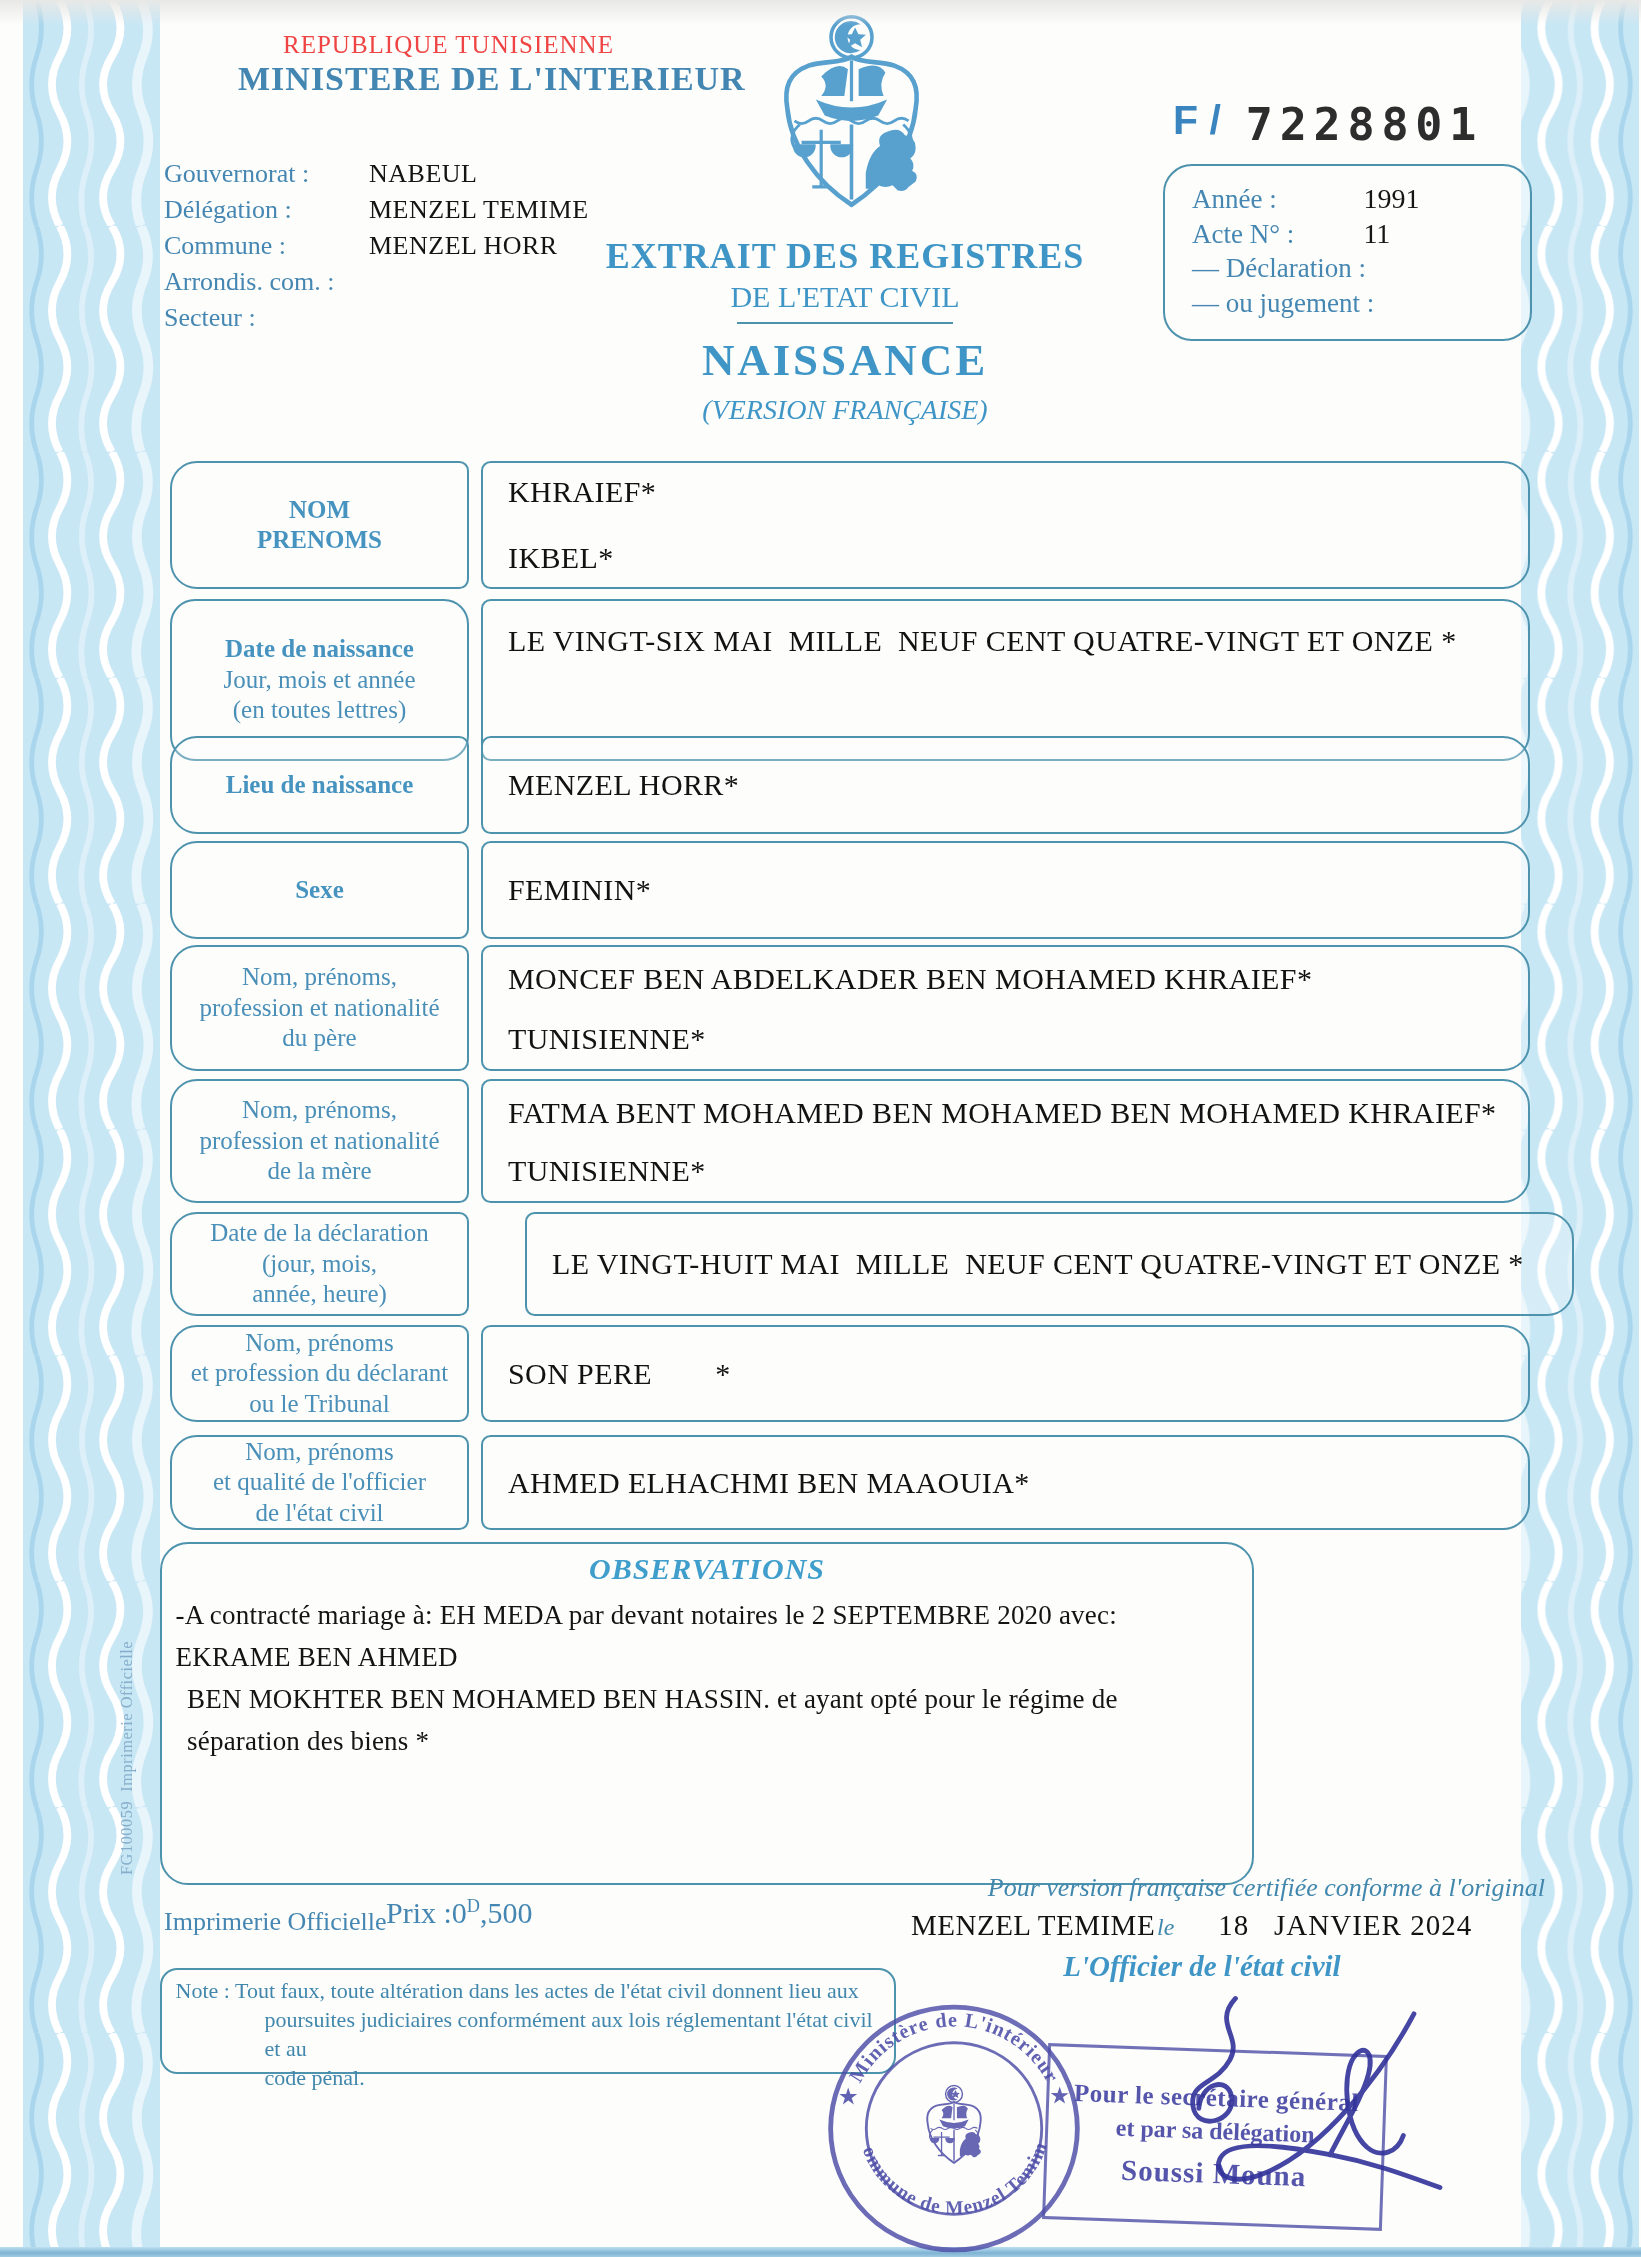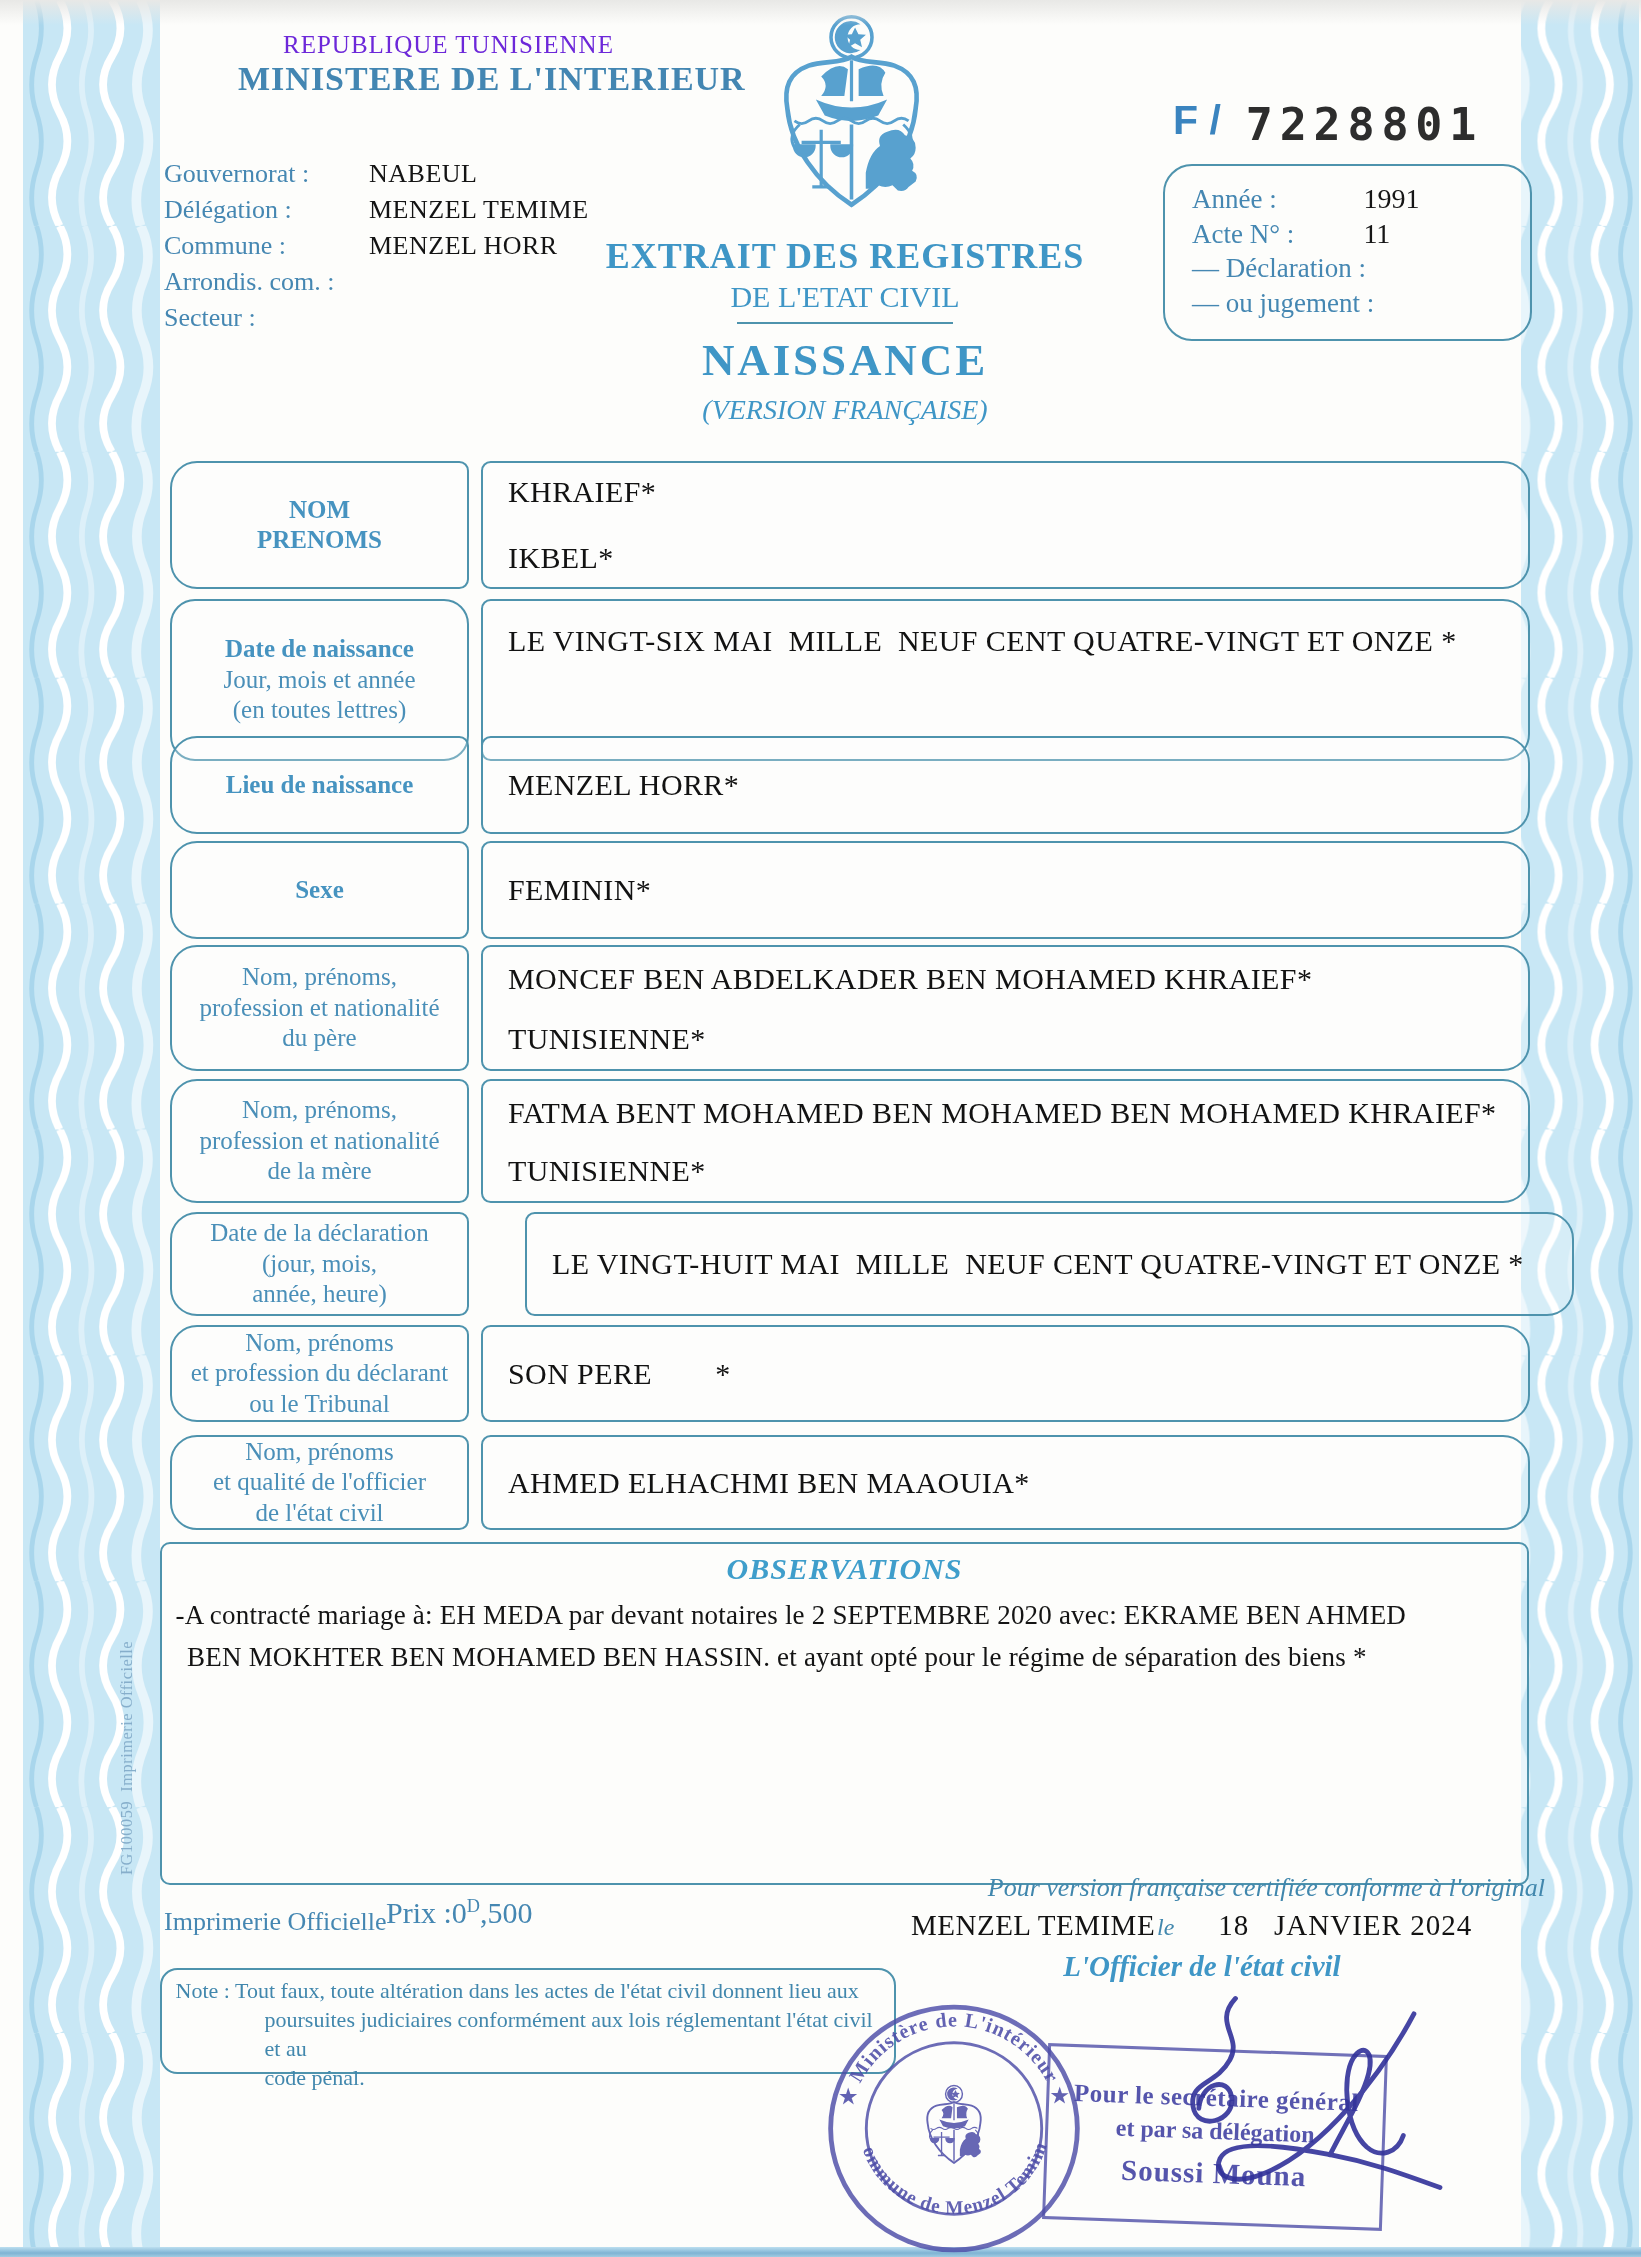--- a/index.html
+++ b/index.html
@@ -7,21 +7,21 @@
   #page{position:relative;width:1641px;height:2257px;background:#fdfdfb;overflow:hidden;}
   #page::before{content:"";position:absolute;left:0;top:0;right:0;height:25px;
     background:linear-gradient(#e8e8e6,rgba(255,255,255,0));pointer-events:none;z-index:5;}
 
   
   .gl{position:absolute;top:0;height:2257px;z-index:0;}
   .gl.left{left:23px;width:137px;}
   .gl.right{right:1.9px;width:118px;transform:scaleX(-1);}
 
   
-  .rep{position:absolute;left:283px;top:31px;font-size:25px;letter-spacing:1px;color:#6d28d9;}
+  .rep{position:absolute;left:283px;top:31px;font-size:25px;letter-spacing:1px;color:#ef4444;}
   .min{position:absolute;left:238px;top:60px;font-size:34px;font-weight:bold;letter-spacing:1px;color:#4386b2;}
   .emblem-main{position:absolute;left:757px;top:13.5px;width:189px;height:205px;color:#58a1cf;}
 
   .serial{position:absolute;left:1173px;top:97px;white-space:nowrap;}
   .serial .pre{font-family:"Liberation Sans",sans-serif;font-weight:bold;font-size:41px;color:#3a84bf;vertical-align:5.8px;}
   .serial .num{font-family:"DejaVu Sans Mono",monospace;font-size:45px;font-weight:600;color:#2d2d2d;letter-spacing:6.8px;margin-left:25px;}
 
   .admin{position:absolute;left:164px;top:159px;}
   .admin .row{height:36px;white-space:nowrap;}
   .admin .lab{display:inline-block;width:205px;font-size:26px;color:#4587b2;}
@@ -46,21 +46,21 @@
     text-align:center;color:#4a8fb8;font-size:25px;line-height:1.22;background:rgba(255,255,255,.25);}
   .valbox{position:absolute;left:481px;width:1049px;border:2.9px solid #4e93ad;border-radius:9.7px 27px 27px 9.7px;
     box-sizing:border-box;display:flex;flex-direction:column;justify-content:center;
     color:#121212;font-size:30px;letter-spacing:0.4px;padding-left:25px;background:rgba(255,255,255,.25);}
   .lblbox .b{font-weight:bold;color:#4693c0;}
   .valbox.top{justify-content:flex-start;padding-top:23px;}
   .valbox.spread{justify-content:space-between;padding-top:15.4px;padding-bottom:13.5px;}
   .valbox.two{gap:21px;}
 
   
-  .obsbox{position:absolute;left:160px;top:1542px;width:1369px;height:343px;border:2.9px solid #4e93ad;border-radius:10px;box-sizing:border-box;}
+  .obsbox{position:absolute;left:160px;top:1542px;width:1094px;height:343px;border:2.9px solid #4e93ad;border-radius:28px;box-sizing:border-box;}
   .obstitle{text-align:center;font-size:30px;font-weight:bold;font-style:italic;color:#3f9ecb;margin-top:7.7px;letter-spacing:1px;}
   .obstext{margin:9.7px 17.4px 0 13.5px;font-size:27px;color:#141414;line-height:1.55;letter-spacing:0.2px;}
   .obstext .l2{margin-left:11.6px;}
 
   
   .imprimerie{position:absolute;left:164px;top:1907px;font-size:26px;color:#4587b2;}
   .prix{position:absolute;left:386px;top:1896px;font-size:30px;color:#4587b2;}
   .prix sup{font-size:18.3px;}
   .certif{position:absolute;left:975px;top:1873px;width:570px;text-align:right;font-size:26px;font-style:italic;color:#4187ad;}
   .placedate{position:absolute;left:911px;top:1909px;white-space:nowrap;}

